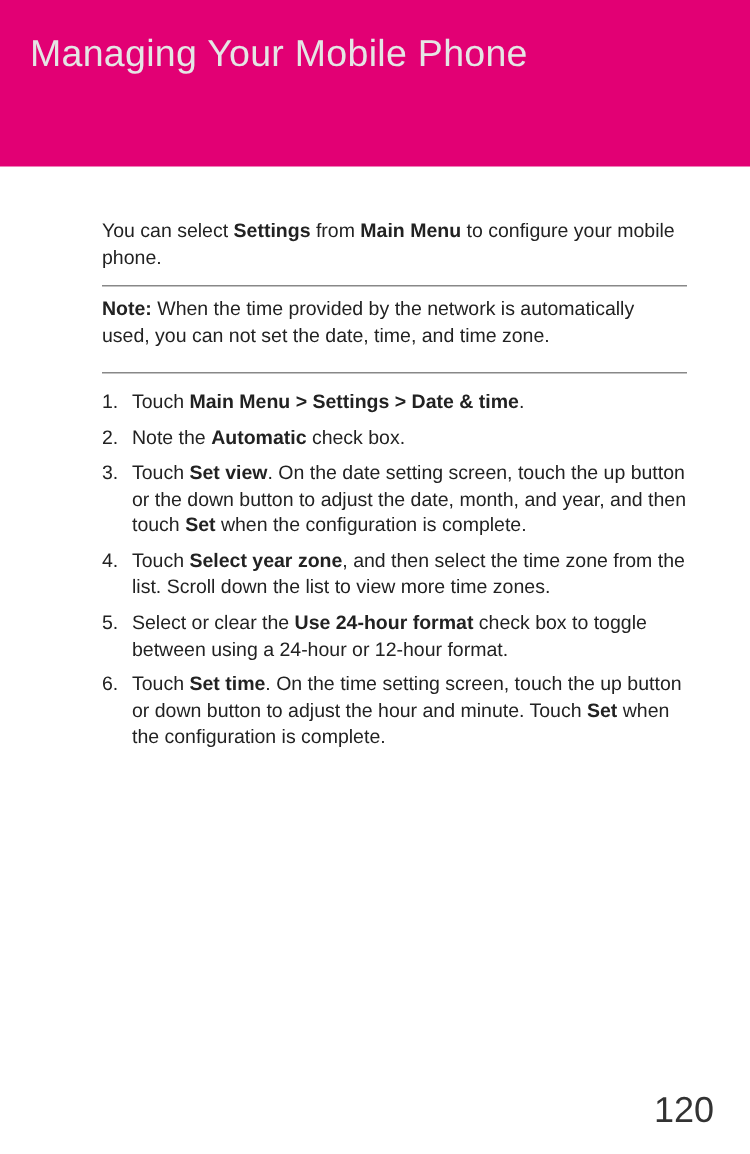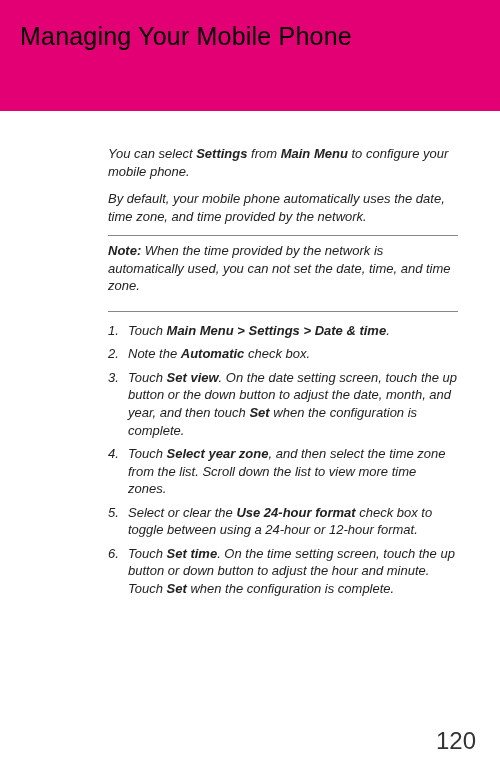--- a/index.html
+++ b/index.html
@@ -1,20 +1,20 @@
 <!DOCTYPE html>
 <html><head>
 <meta charset="utf-8">
 <style>
   * { box-sizing: border-box; margin: 0; padding: 0; }
   html, body { width: 500px; height: 769px; font-family: Arial, Helvetica, sans-serif; background: #fff; color: #222; }
   .page { width: 500px; height: 769px; position: relative; }
-  .banner { background: #e20074; color: #000000; padding: 22px 20px 60px 20px; }
+  .banner { background: #e20074; color: #e5e5e5; padding: 22px 20px 60px 20px; }
   .banner h1 { font-size: 25px; font-weight: 400; letter-spacing: 0.2px; }
-  .content { padding: 34px 42px 0 108px; font-size: 13px; line-height: 1.35; font-style: italic; }
+  .content { padding: 34px 42px 0 68px; font-size: 13px; line-height: 1.35; }
   .content p { margin-bottom: 10px; }
   .section-heading { color: #e20074; font-size: 21px; font-weight: 400; margin: 6px 0 10px 0; }
   .note-block { border-top: 1px solid #888; border-bottom: 1px solid #888; padding: 6px 0; margin: 8px 0 10px 0; }
   .tip-block { border-top: 1px solid #888; border-bottom: 1px solid #888; padding: 6px 0; margin: 6px 0 10px 0; }
   .tip-label { color: #e20074; font-weight: 700; }
   .b { font-weight: 700; }
   ol.steps { list-style: none; counter-reset: step; padding-left: 0; margin: 4px 0 8px 0; }
   ol.steps > li { counter-increment: step; position: relative; padding-left: 20px; margin-bottom: 6px; }
   ol.steps > li::before { content: counter(step) "."; position: absolute; left: 0; top: 0; }
   .pagenum { position: absolute; right: 24px; bottom: 14px; font-size: 24px; color: #333; }
@@ -28,21 +28,20 @@
     <h1>Managing Your Mobile Phone</h1>
   </div>
 
   <div class="content">
 
     <p>
       <span>You can select </span><span class="b">Settings</span><span> from </span><span class="b">Main Menu</span><span> to configure your mobile phone.</span>
     </p>
 
 
-    <p>By default, your mobile phone automatically uses the date, time zone, and time provided by the network.</p>
 
     <div class="note-block">
       <p>
         <span class="b">Note:  </span><span>When the time provided by the network is automatically used, you can not set the date, time, and time zone.</span>
       </p>
     </div>
 
     <ol class="steps">
       <li>
         <span>Touch </span><span class="b">Main Menu &gt; Settings &gt; Date &amp; time</span><span>.</span>

